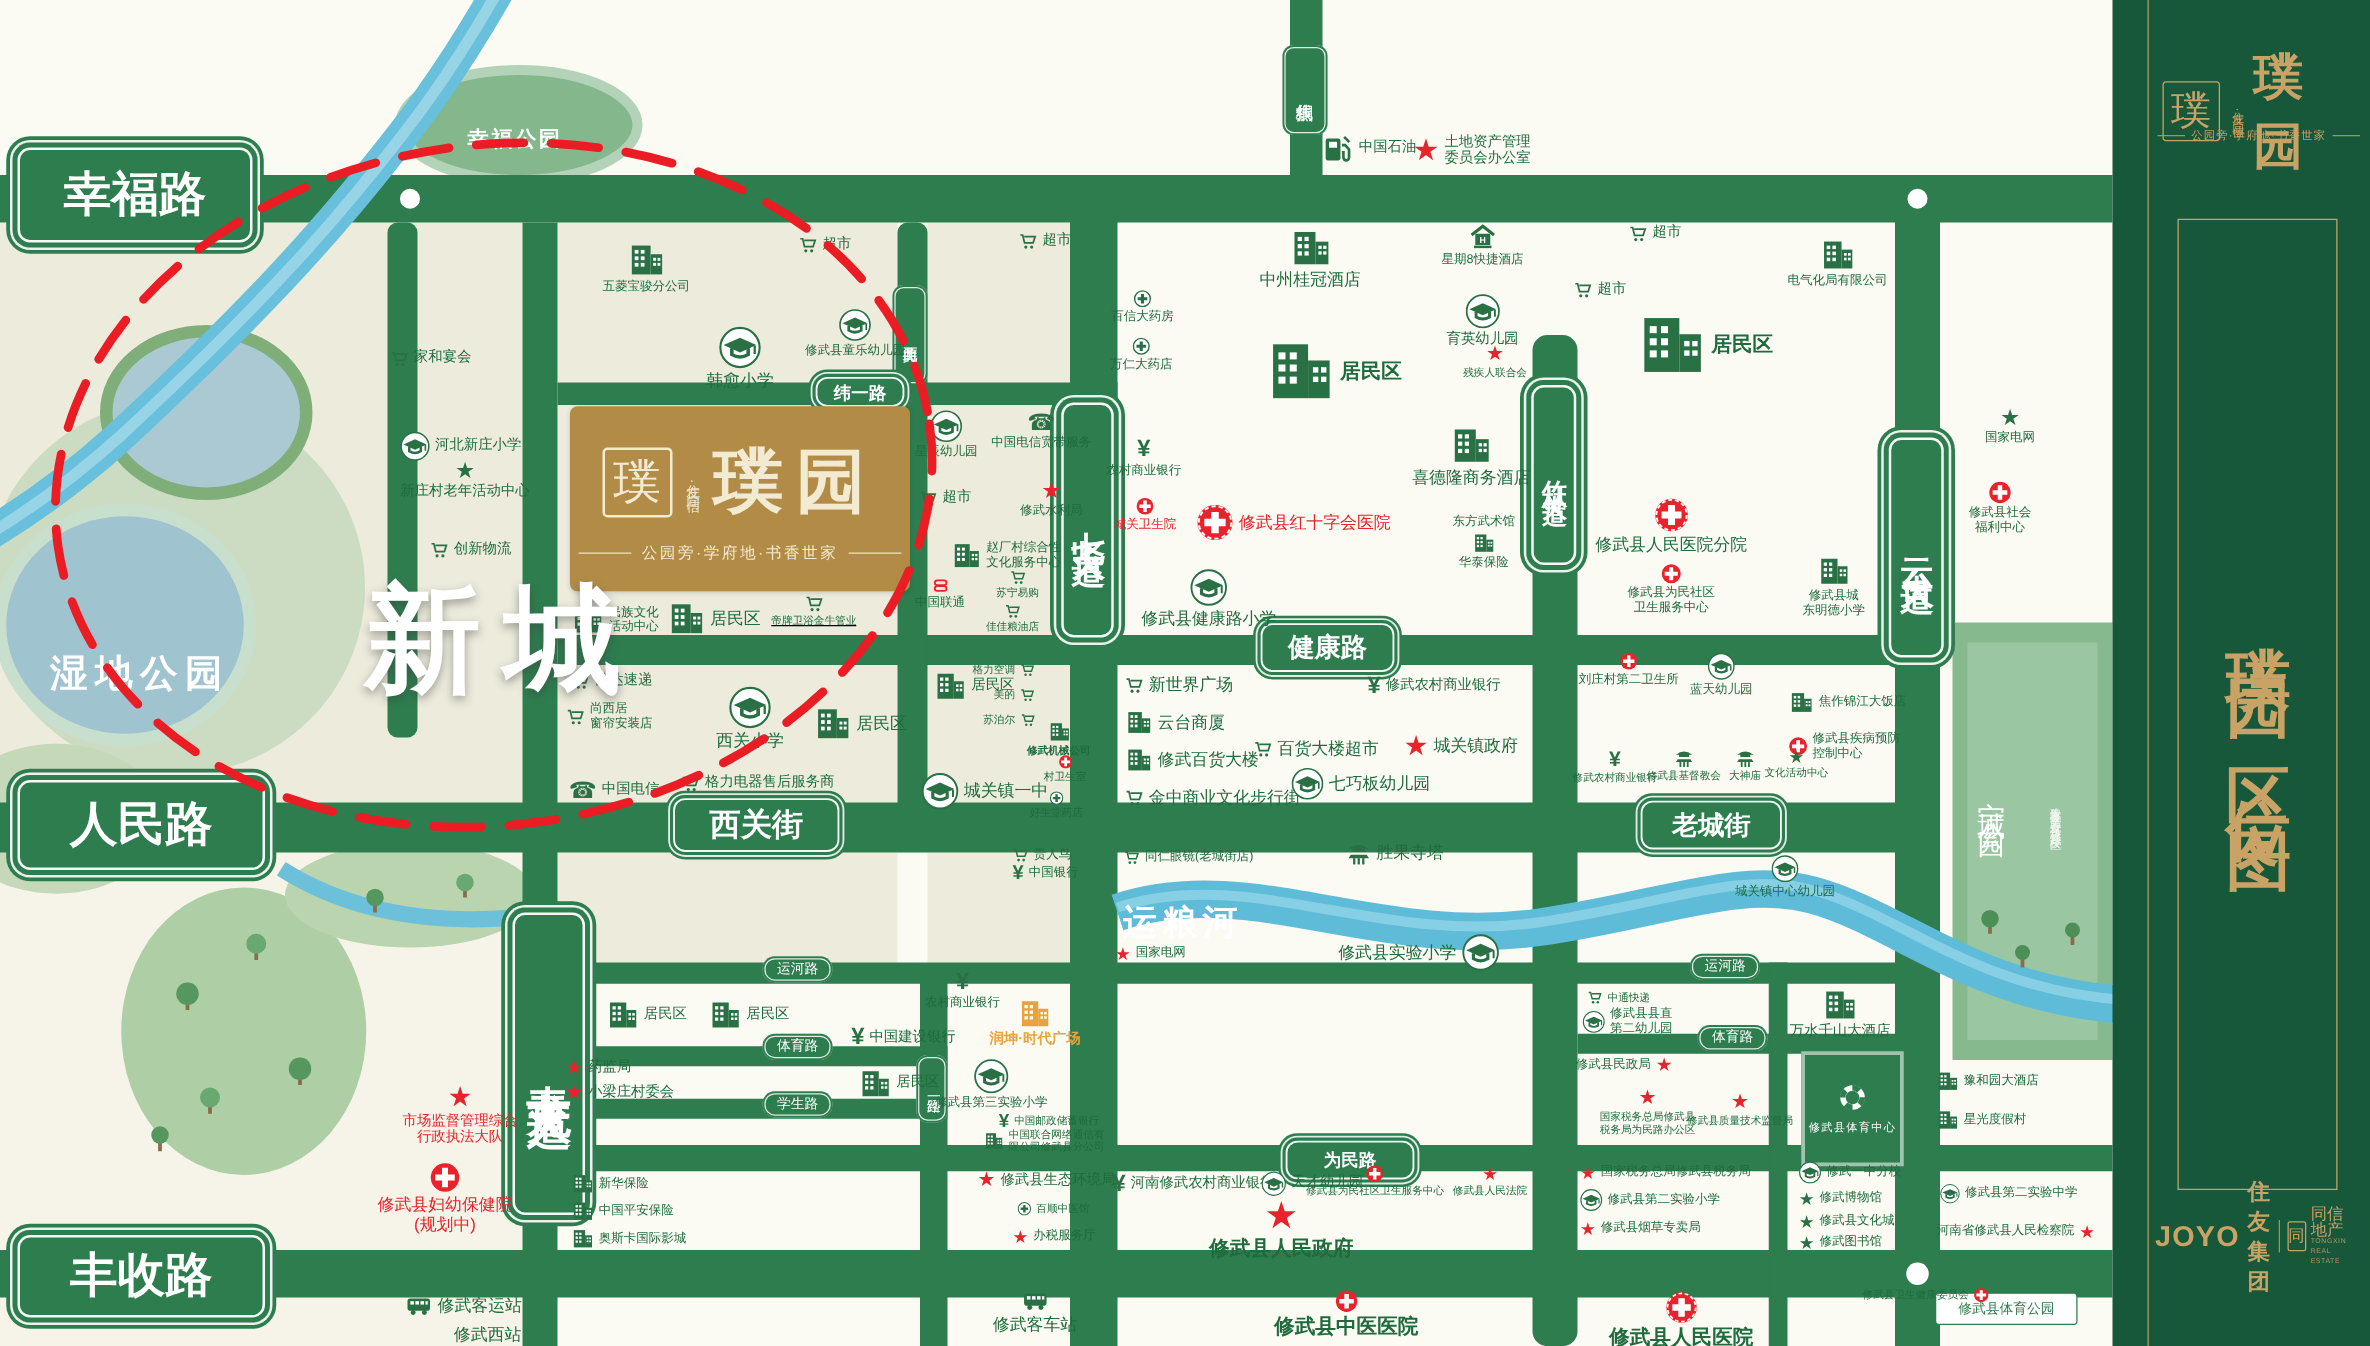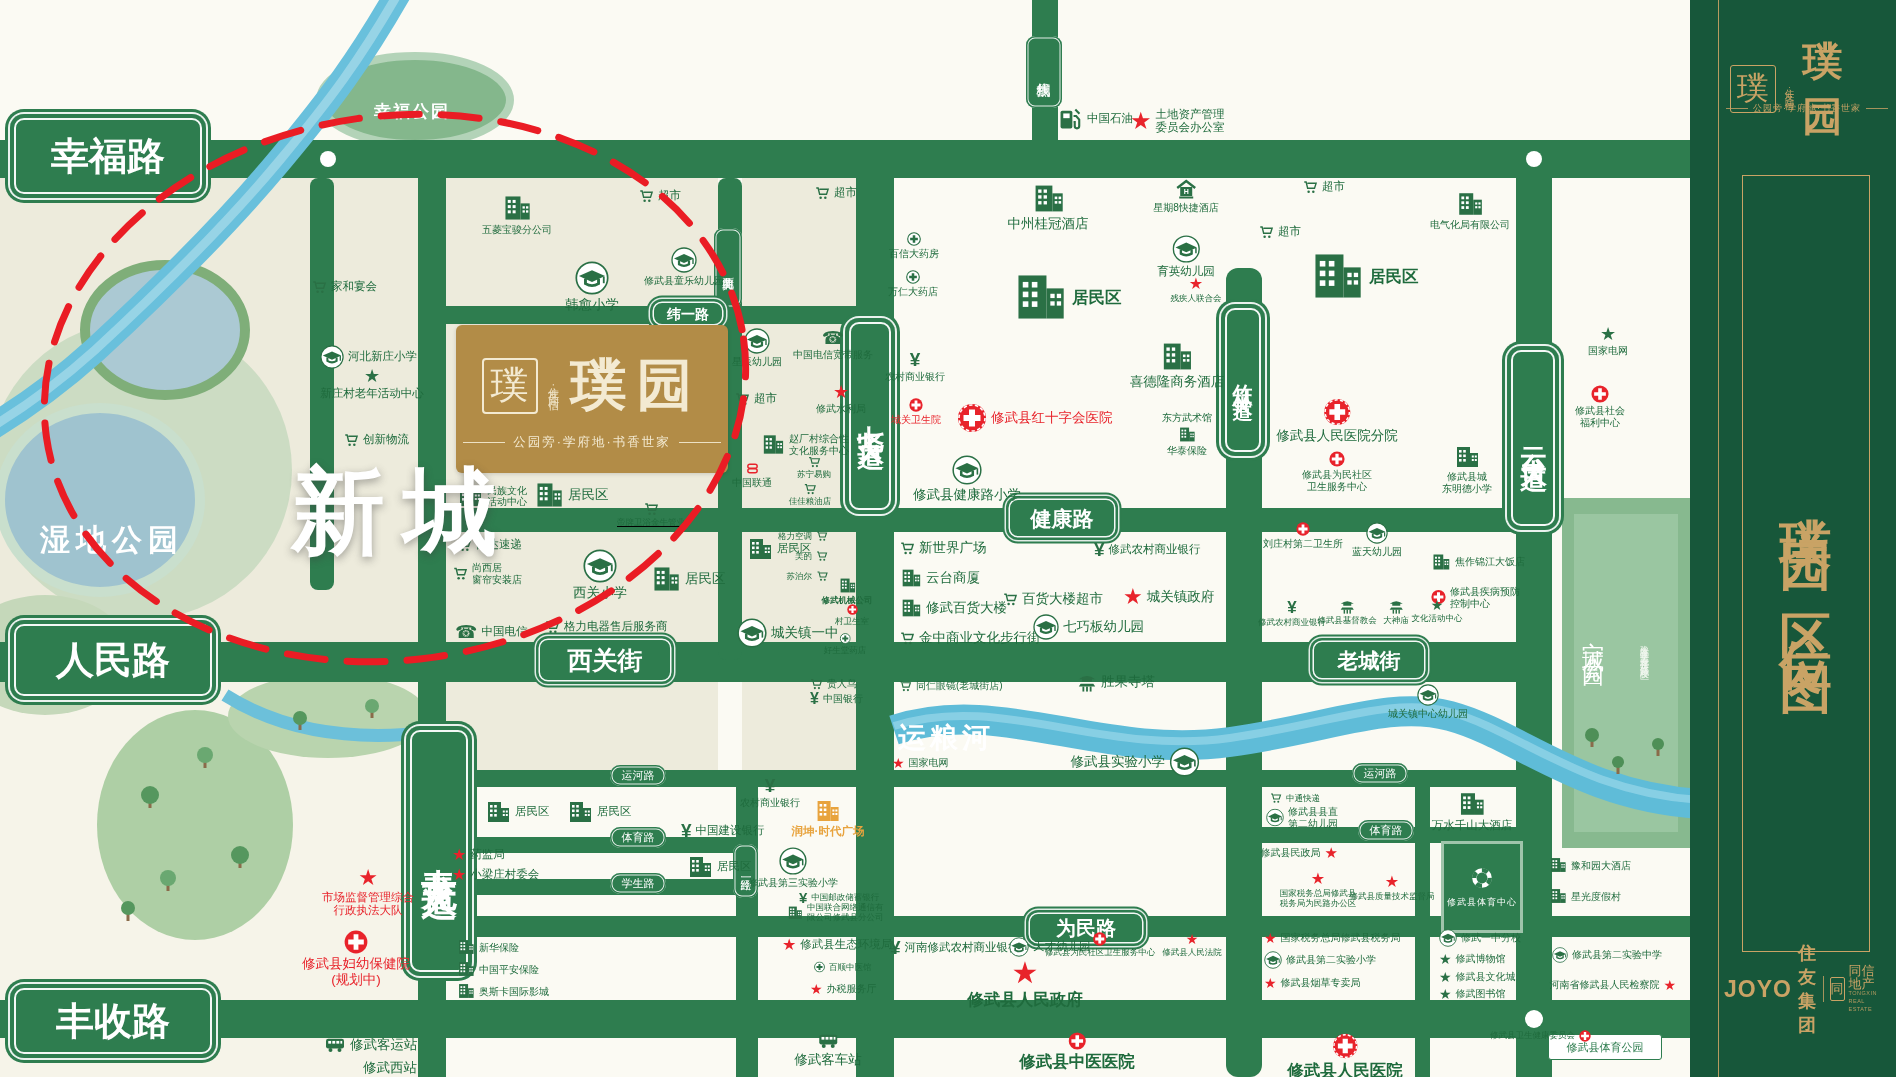--- a/index.html
+++ b/index.html
@@ -236,21 +236,21 @@
       <div class="rl k-vplaque" style="left: 845px; top: 318px; width: 50px; height: 196px; font-size: 27px; letter-spacing: 6px;">七贤大道</div>
       <div class="rl k-vplaque" style="left: 1221px; top: 304px; width: 44px; height: 152px; font-size: 20px; letter-spacing: 6px;">竹林大道</div>
       <div class="rl k-vplaque" style="left: 1507px; top: 346px; width: 52px; height: 184px; font-size: 27px; letter-spacing: 6px;">云台大道</div>
       <div class="rl k-vtiny" style="left: 714px; top: 228px; width: 28px; height: 80px; font-size: 12px;">西关北街</div>
       <div class="rl k-vtiny" style="left: 1026px; top: 36px; width: 36px; height: 72px; font-size: 14px;">焦桐线</div>
       <div class="rl k-vtiny" style="left: 733px; top: 844px; width: 25px; height: 54px; font-size: 11px;">经一路</div>
       <div class="rl k-pill" style="left: 650px; top: 299px; width: 76px; height: 29px; font-size: 14px;">纬一路</div>
       <div class="rl k-pill" style="left: 536px; top: 636px; width: 138px; height: 48px; font-size: 25px;">西关街</div>
       <div class="rl k-pill" style="left: 1006px; top: 496px; width: 112px; height: 44px; font-size: 21px;">健康路</div>
       <div class="rl k-pill" style="left: 1310px; top: 638px; width: 118px; height: 44px; font-size: 21px;">老城街</div>
-      <div class="rl k-pill" style="left: 1026px; top: 910px; width: 120px; height: 36px; font-size: 20px;">为民路</div>
+      <div class="rl k-pill" style="left: 1026px; top: 910px; width: 108px; height: 36px; font-size: 14px;">为民路</div>
       <div class="rl k-tiny" style="left: 610px; top: 765px; width: 56px; height: 21px; font-size: 11px;">运河路</div>
       <div class="rl k-tiny" style="left: 1352px; top: 763px; width: 56px; height: 21px; font-size: 11px;">运河路</div>
       <div class="rl k-tiny" style="left: 610px; top: 827px; width: 56px; height: 21px; font-size: 11px;">体育路</div>
       <div class="rl k-tiny" style="left: 1358px; top: 820px; width: 56px; height: 21px; font-size: 11px;">体育路</div>
       <div class="rl k-tiny" style="left: 610px; top: 873px; width: 56px; height: 21px; font-size: 11px;">学生路</div>
       <div class="rl k-tag" style="left: 1548px; top: 1034px; width: 112px; height: 24px; font-size: 11px;">修武县体育公园</div>
     </div>
   <div>
       <div class="al" style="left: 412px; top: 111px; font-size: 17px; color: rgb(255, 255, 255); font-weight: bold; letter-spacing: 2px;">幸福公园</div>
       <div class="al" style="left: 112px; top: 540px; font-size: 30px; color: rgb(255, 255, 255); font-weight: bold; letter-spacing: 6px;">湿地公园</div>
@@ -417,21 +417,21 @@
                 <rect x="17.8" y="10.5" width="2" height="2"></rect>
                 <rect x="20.8" y="10.5" width="2" height="2"></rect>
                 <rect x="17.8" y="14" width="2" height="2"></rect>
                 <rect x="20.8" y="14" width="2" height="2"></rect>
               </g>
             </svg>
           </span>
           <span class="plabel">居民区</span>
         </div>
       </div>
-      <div class="poi lp-below s-xxs" style="left: 651px; top: 515px; text-decoration: underline;">
+      <div class="poi lp-below s-xxs" style="left: 651px; top: 489px; text-decoration: underline;">
         <div class="pbox">
           <span class="pic">
             <svg class="svgic" width="15" height="14" viewBox="0 0 24 22">
               <path d="M2,3 h3 l2.4,10 h11 l2.6,-8 H7" fill="none" stroke="#2a7045" stroke-width="2.2"></path>
               <circle cx="9" cy="18.5" r="2" fill="#2a7045"></circle>
               <circle cx="16.5" cy="18.5" r="2" fill="#2a7045"></circle>
             </svg>
           </span>
           <span class="plabel">帝牌卫浴金牛管业</span>
         </div>

